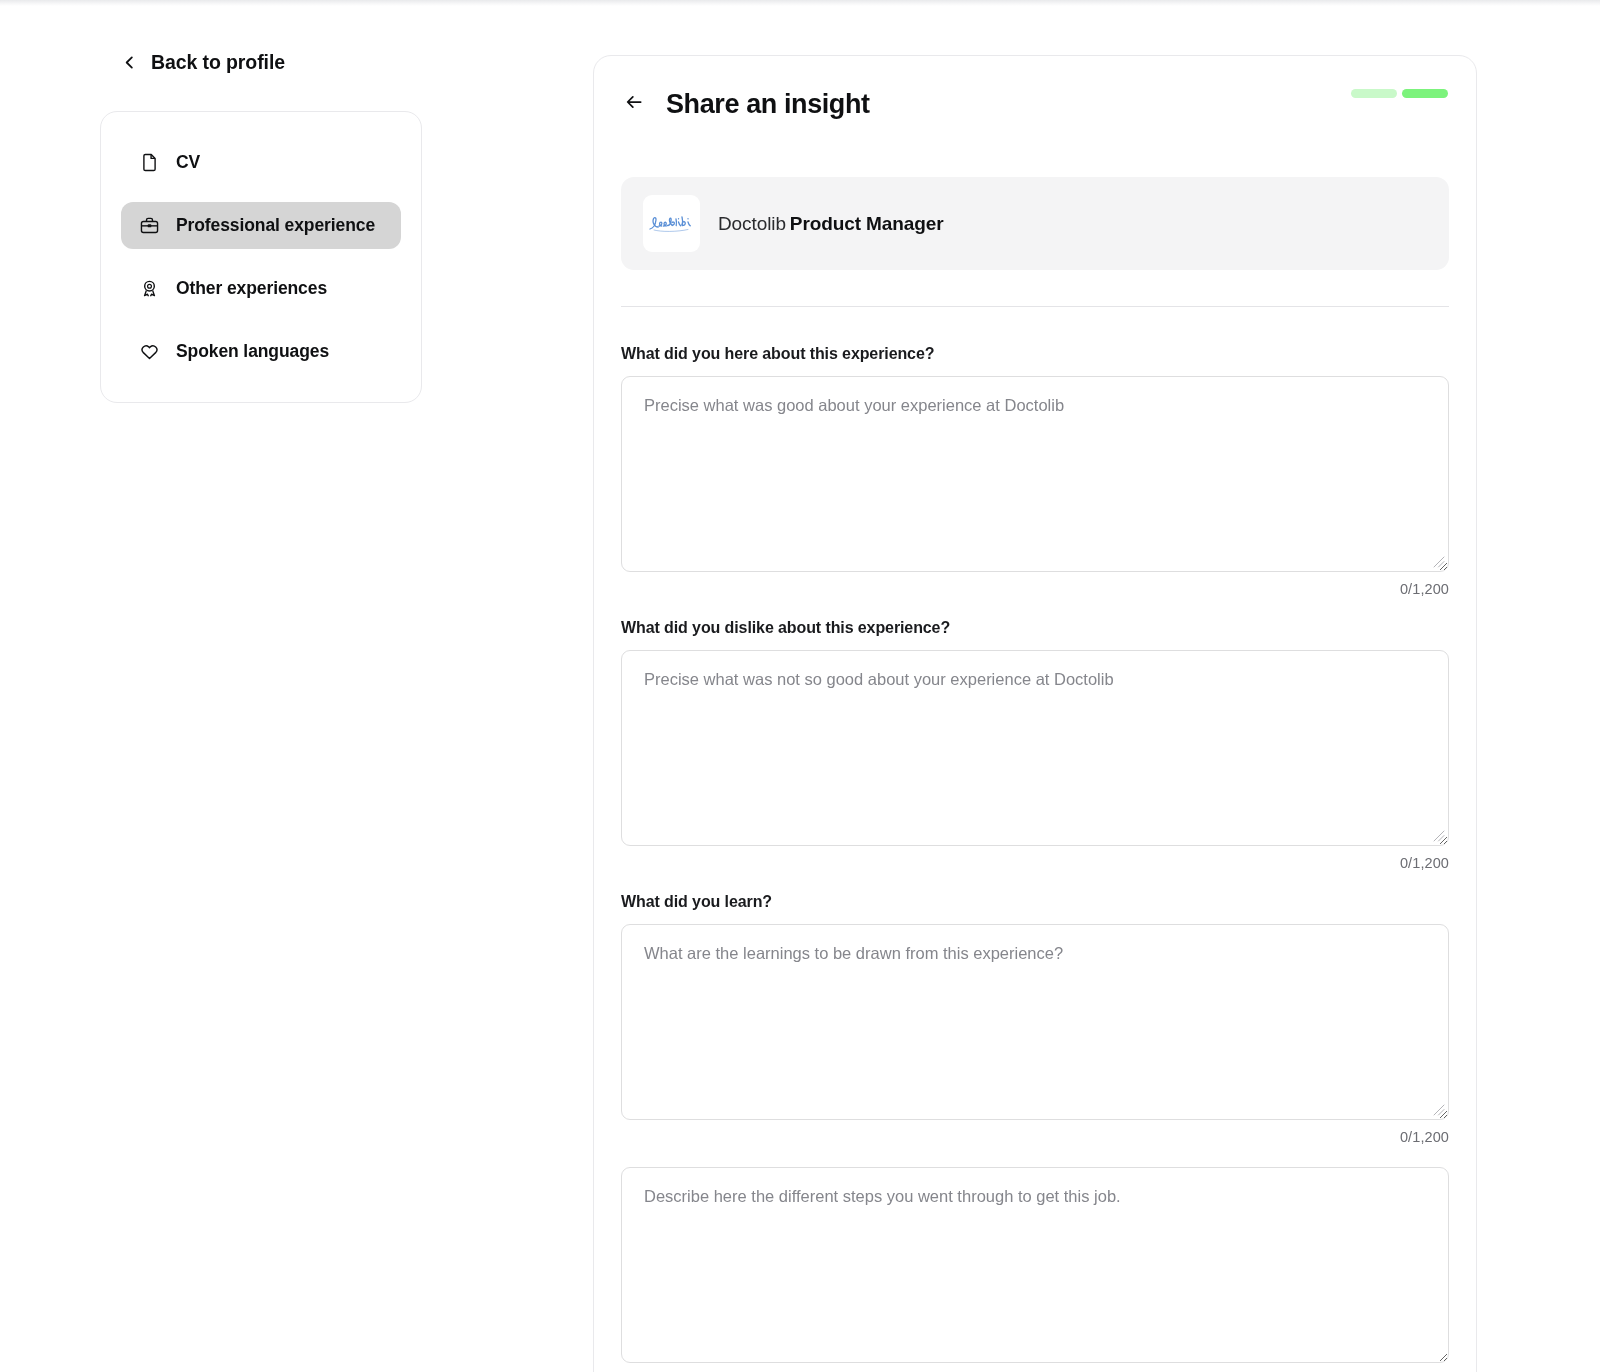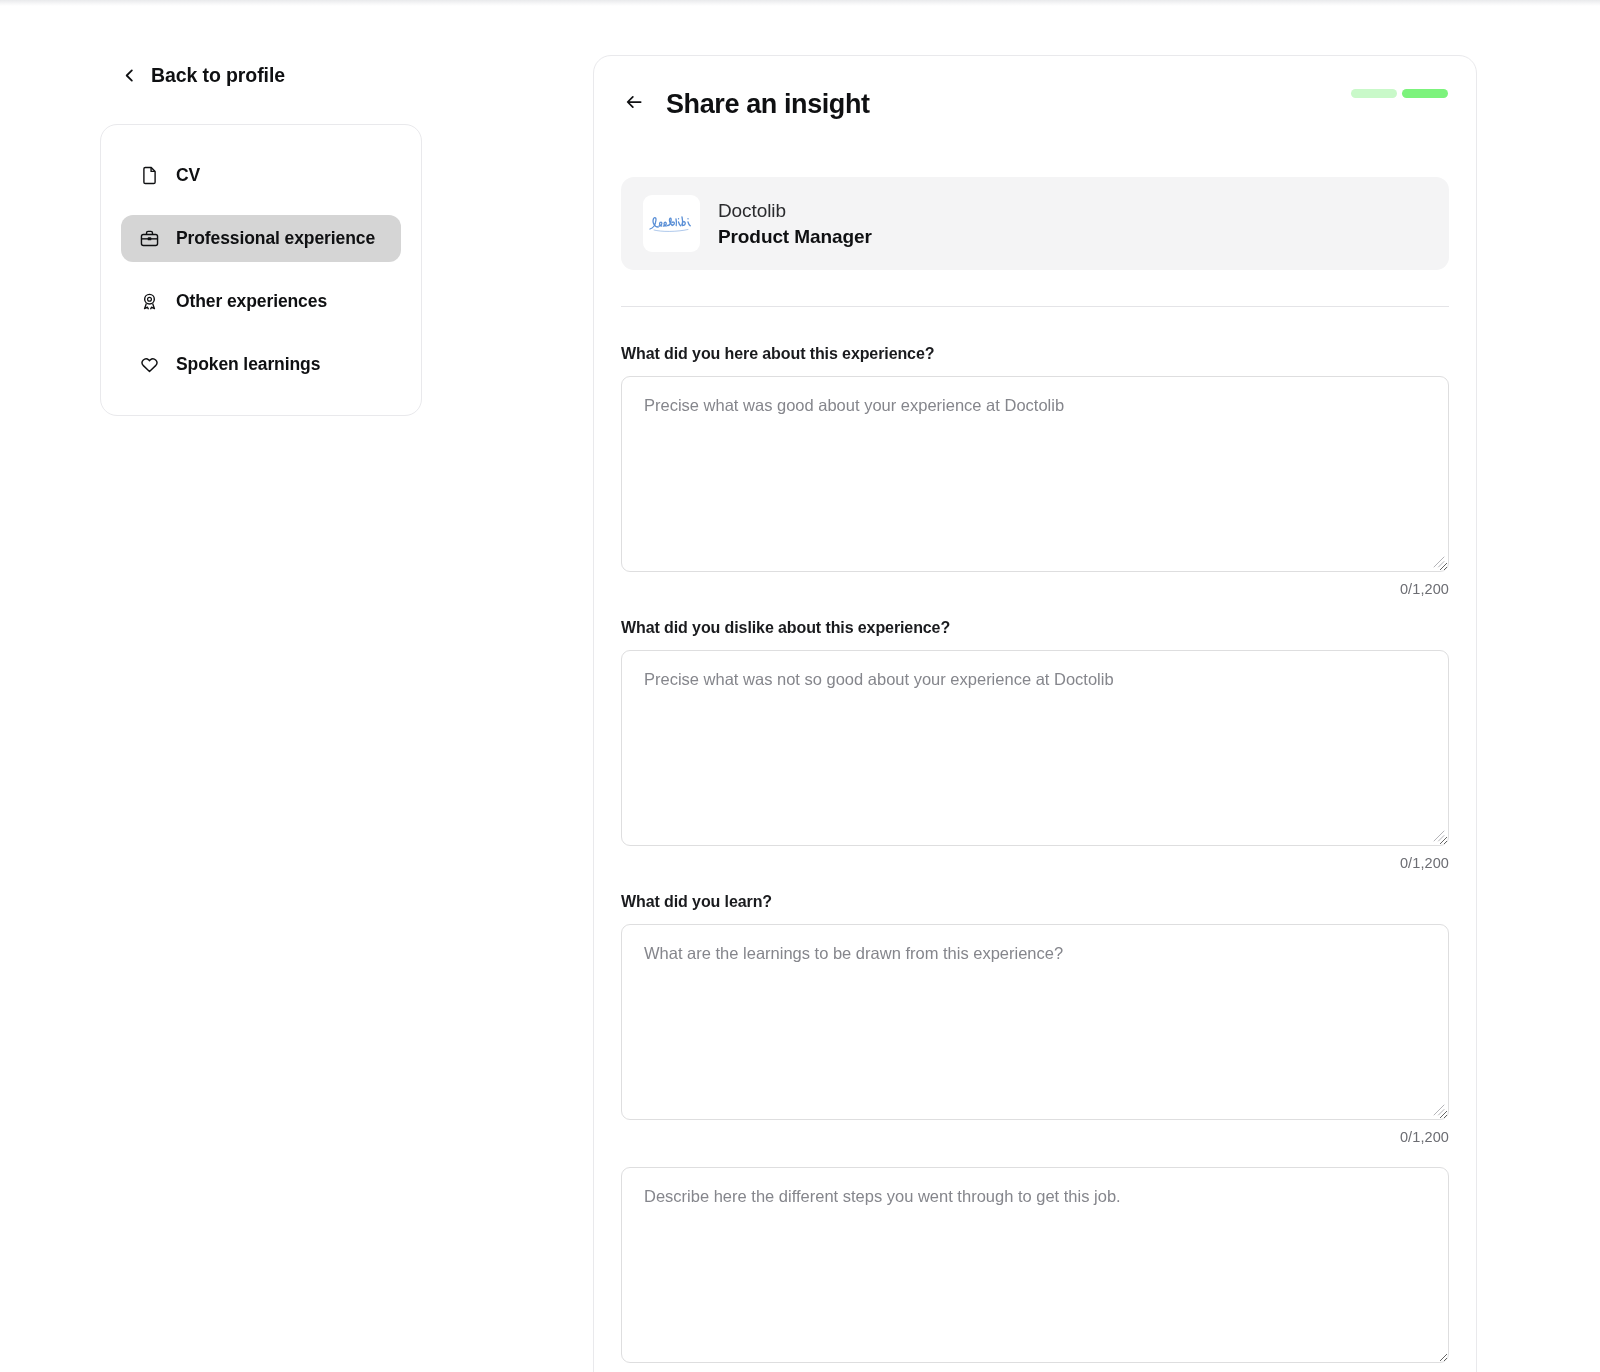--- a/index.html
+++ b/index.html
@@ -16,21 +16,21 @@
     position: absolute;
     top: 0; left: 0;
     width: 1600px; height: 6px;
     background: linear-gradient(180deg, #e9eaec 0%, #f7f7f8 60%, #ffffff 100%);
   }
 
   
   .sidebar {
     position: absolute;
     left: 100px;
-    top: 55px;
+    top: 42px;
     width: 322px;
   }
   .back-link {
     display: flex;
     align-items: center;
     gap: 14px;
     height: 40px;
     padding-left: 22px;
     cursor: pointer;
     user-select: none;
@@ -146,21 +146,21 @@
     flex: 0 0 auto;
     width: 57px; height: 57px;
     background: #ffffff;
     border-radius: 9px;
     display: flex;
     align-items: center;
     justify-content: center;
     overflow: hidden;
   }
   .company-logo svg { display: block; }
-  .company-meta { display: flex; flex-direction: column; gap: 4px; }
+  .company-meta { display: flex; flex-direction: row; gap: 4px; }
   .company-name {
     font-size: 19px;
     font-weight: 400;
     color: #2a2b2e;
     letter-spacing: -0.1px;
   }
   .company-role {
     font-size: 19px;
     font-weight: 700;
     color: #0f1012;
@@ -272,21 +272,21 @@
       </span>
       <span class="nav-label">Other experiences</span>
     </div>
 
     <div class="nav-item">
       <span class="nav-icon">
         <svg viewBox="0 0 24 24" fill="none" xmlns="http://www.w3.org/2000/svg">
           <path d="M12 20.1l-7.3-7.1a4.5 4.5 0 016.4-6.3l.9.9.9-.9a4.5 4.5 0 016.4 6.3L12 20.1z" stroke="currentColor" stroke-width="1.6" stroke-linejoin="round"></path>
         </svg>
       </span>
-      <span class="nav-label">Spoken learnings</span>
+      <span class="nav-label">Spoken languages</span>
     </div>
 
   </div>
 </div>
 
 <div class="panel">
 
   <div class="panel-header">
     <span class="header-back">
       <svg viewBox="0 0 24 24" fill="none" xmlns="http://www.w3.org/2000/svg">

